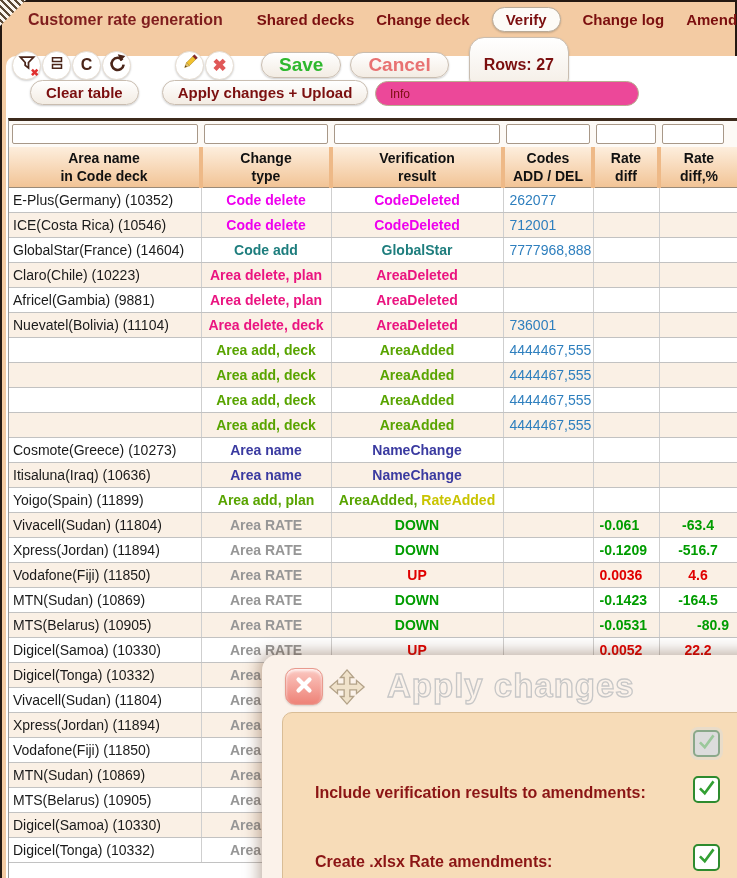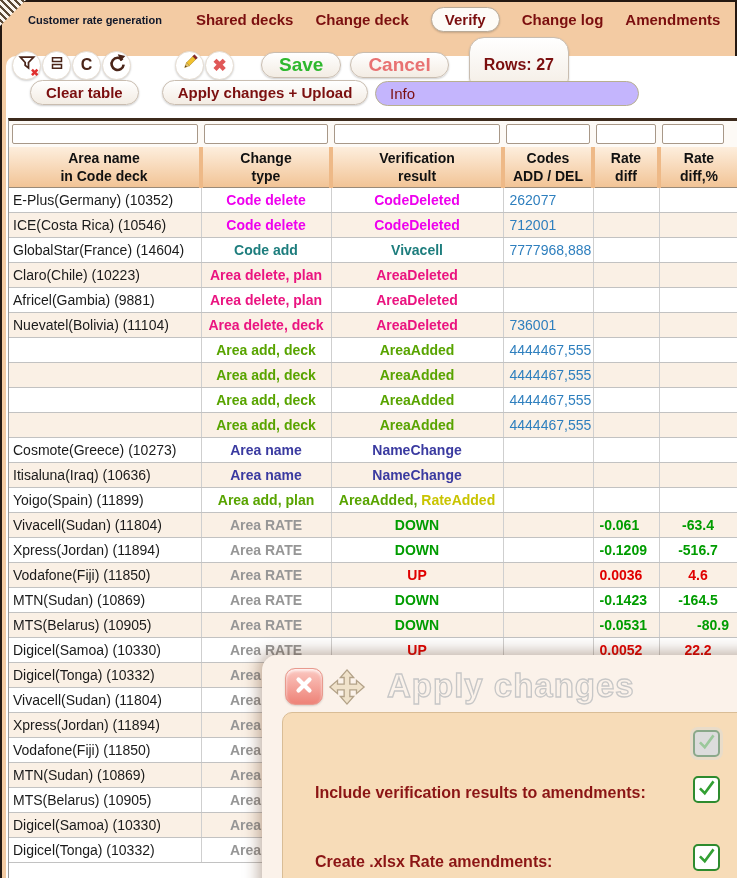--- a/index.html
+++ b/index.html
@@ -6,21 +6,21 @@
   body{width:737px;height:878px;overflow:hidden;position:relative;
        font-family:"Liberation Sans",sans-serif;background:#f3cba3;}
   #frame{position:absolute;inset:0;border-left:2px solid #241811;border-top:2px solid #241811;
          border-right:2px solid #241811;box-sizing:border-box;}
   
   .corner{position:absolute;left:0;top:0;width:26px;height:26px;z-index:5;
           clip-path:polygon(0 0,100% 0,0 100%);
           background:repeating-linear-gradient(45deg,#f8f4ee 0 3px,#5a4936 3px 5px);}
   
   .topnav{position:absolute;left:28px;top:7px;right:0;display:flex;align-items:center;z-index:4;}
-  .app-title{font-size:11px;font-weight:bold;color:#0f172a;white-space:nowrap;}
+  .app-title{font-size:16px;font-weight:bold;color:#7f1d1d;white-space:nowrap;}
   .tabs{display:flex;align-items:center;gap:22px;margin-left:34px;white-space:nowrap;}
   .tab{font-size:15px;font-weight:bold;color:#7b0f0f;cursor:pointer;}
   .tab.active{background:#fdfbf7;border:1px solid #b9aa97;border-radius:13px;
               padding:3px 13px;box-shadow:0 1px 2px rgba(0,0,0,.18);}
   
   .panel{position:absolute;left:6px;top:56px;right:0;bottom:0;background:#ffffff;
          border-top-left-radius:10px;z-index:1;}
   
   .toolbar{position:absolute;left:12px;top:37px;display:flex;align-items:center;z-index:6;}
   .circle{width:27px;height:27px;border-radius:50%;background:#fff;border:1px solid #e6ddd2;
@@ -34,22 +34,22 @@
         cursor:pointer;white-space:nowrap;}
   .save-btn{margin-left:26px;padding:1px 17px;font-size:19px;font-weight:bold;color:#2eb82e;}
   .cancel-btn{margin-left:9px;padding:1px 17px;font-size:19px;font-weight:bold;color:#e87272;}
   .rows-pill{margin-left:20px;padding:18px 14px;font-size:16px;font-weight:bold;color:#7b0f0f;}
   .gap1{margin-left:43px;}
   
   .action-row{position:absolute;left:30px;top:80px;display:flex;align-items:center;z-index:6;}
   .act-btn{padding:3px 15px;font-size:15px;font-weight:bold;color:#7b0f0f;border-radius:14px;}
   .apply-btn{margin-left:23px;}
   .info-field{position:absolute;left:375px;top:81px;width:264px;height:25px;box-sizing:border-box;
-              background:#c4b5fd;border:1px solid #b8b090;border-radius:13px;color:#7b0f0f;
-              font-size:15px;display:flex;align-items:center;padding-left:14px;z-index:6;}
+              background:#ec4899;border:1px solid #b8b090;border-radius:13px;color:#7b0f0f;
+              font-size:12px;display:flex;align-items:center;padding-left:14px;z-index:6;}
   
   .table-wrap{position:absolute;left:8px;top:118px;width:729px;bottom:0;background:#fff;
               border-top:3px solid #3c2a1c;border-left:1px solid #999;box-sizing:border-box;z-index:2;}
   .filter-row{display:flex;padding:3px 0 3px 3px;gap:6px;background:#fdfaf6;}
   .f-in{height:20px;border:1px solid #a89888;border-radius:2px;background:#fff;box-sizing:border-box;
         font-size:13px;padding:0 4px;font-family:"Liberation Sans",sans-serif;}
   .f-in:nth-of-type(1){width:186px;} .f-in:nth-of-type(2){width:124px;}
   .f-in:nth-of-type(3){width:166px;} .f-in:nth-of-type(4){width:84px;}
   .f-in:nth-of-type(5){width:60px;}  .f-in:nth-of-type(6){width:62px;}
   table{border-collapse:collapse;table-layout:fixed;width:728px;}
@@ -206,21 +206,21 @@
           <td class="c-name">ICE(Costa Rica) (10546)</td>
           <td class="c-mid" style="color: rgb(238, 0, 238);">Code delete</td>
           <td class="c-mid"><span style="color: rgb(238, 0, 238);">CodeDeleted</span></td>
           <td class="c-codes">712001</td>
           <td class="c-diff"></td>
           <td class="c-pct"></td>
         </tr>
         <tr>
           <td class="c-name">GlobalStar(France) (14604)</td>
           <td class="c-mid" style="color: rgb(29, 125, 125);">Code add</td>
-          <td class="c-mid"><span style="color: rgb(29, 125, 125);">Vivacell</span></td>
+          <td class="c-mid"><span style="color: rgb(29, 125, 125);">GlobalStar</span></td>
           <td class="c-codes">7777968,888</td>
           <td class="c-diff"></td>
           <td class="c-pct"></td>
         </tr>
         <tr>
           <td class="c-name">Claro(Chile) (10223)</td>
           <td class="c-mid" style="color: rgb(234, 20, 128);">Area delete, plan</td>
           <td class="c-mid"><span style="color: rgb(234, 20, 128);">AreaDeleted</span></td>
           <td class="c-codes"></td>
           <td class="c-diff"></td>

